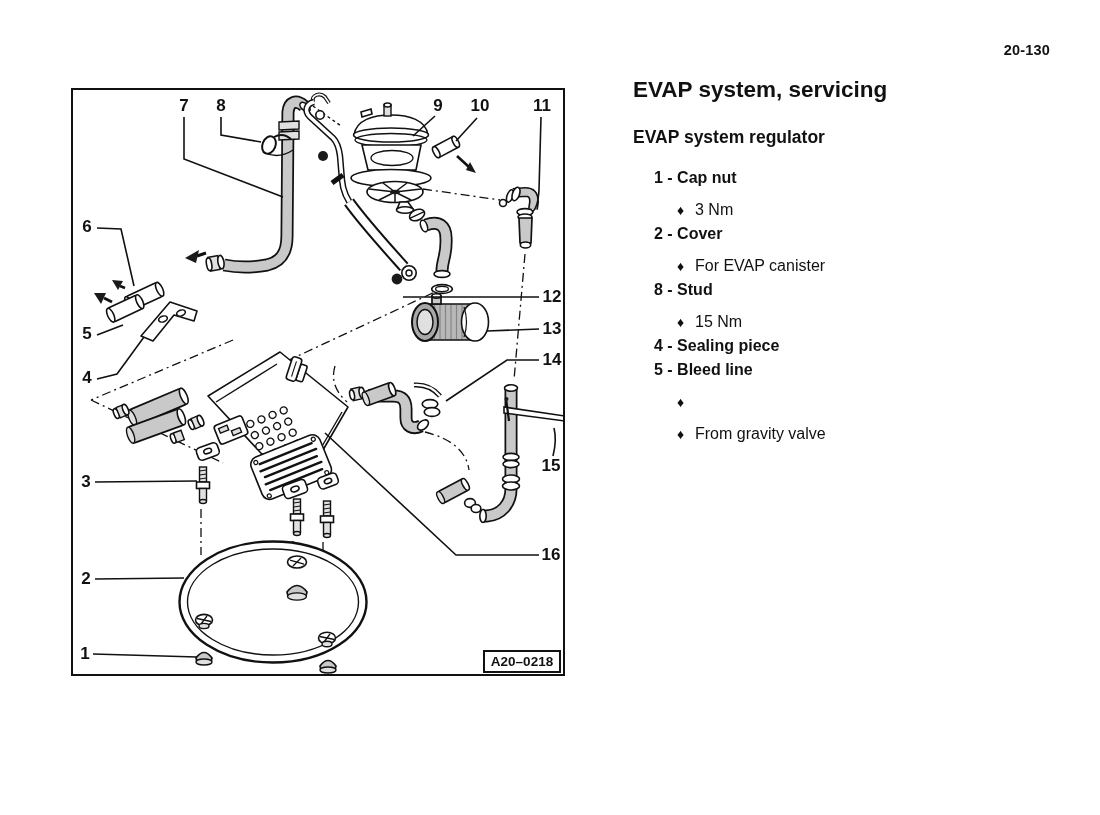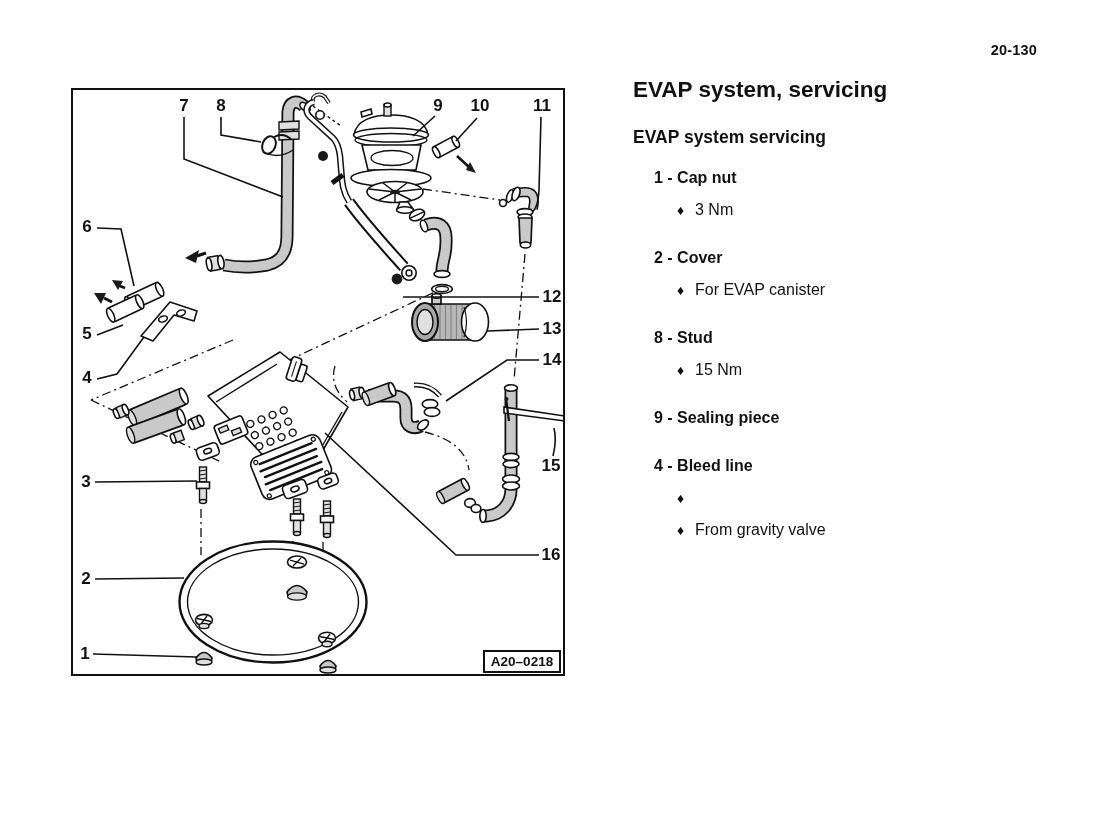--- a/index.html
+++ b/index.html
@@ -1,27 +1,27 @@
 <!DOCTYPE html>
 <html><head>
 <meta charset="utf-8">
 <style>
   html,body{margin:0;padding:0;background:#fff;}
   body{width:1100px;height:815px;position:relative;font-family:"Liberation Sans",sans-serif;color:#111;overflow:hidden;}
 
-  .page-number{position:absolute;top:42px;right:63px;font-size:14.5px;font-weight:bold;letter-spacing:.2px;}
+  .page-number{position:absolute;top:42px;right:50px;font-size:14.5px;font-weight:bold;letter-spacing:.2px;}
 
   .figure-frame{position:absolute;left:71px;top:88px;width:490px;height:584px;border:2.5px solid #111;background:#fff;}
   .figure-frame svg{display:block;}
 
   .article{position:absolute;left:633px;top:78px;width:430px;}
   .h1{font-size:22.5px;font-weight:bold;line-height:24px;}
   .h2{font-size:17.5px;font-weight:bold;line-height:20px;margin-top:25px;}
   .parts{margin-top:21px;padding-left:21px;}
-  .part-label{font-size:16px;font-weight:bold;line-height:20px;margin-top:28px;}
+  .part-label{font-size:16px;font-weight:bold;line-height:20px;margin-top:4px;}
   .parts .part:first-child .part-label{margin-top:8px;}
   .note{display:flex;font-size:16px;line-height:20px;margin-top:12px;margin-left:23px;}
   .diamond{width:18px;flex:0 0 18px;font-size:14px;}
   .note-text{max-width:322px;}
 
   
   .tube-o{fill:none;stroke:#111;stroke-width:13;stroke-linejoin:round;}
   .tube-i{fill:none;stroke:#c9c9c9;stroke-width:9.5;stroke-linejoin:round;}
   .tube-o2{fill:none;stroke:#111;stroke-width:10;stroke-linejoin:round;}
   .tube-i2{fill:none;stroke:#c9c9c9;stroke-width:6.8;stroke-linejoin:round;}
@@ -433,21 +433,21 @@
 
   <g>
     <rect x="411" y="561" width="76" height="21" fill="#fff" stroke="#111" stroke-width="2"></rect>
     <text class="tag-text" x="449" y="576">A20–0218</text>
   </g>
 </svg>
 </div>
 
 <div class="article">
   <div class="h1">EVAP system, servicing</div>
-  <div class="h2">EVAP system servicing</div>
+  <div class="h2">EVAP system regulator</div>
   <div class="parts">
 
     <div class="part">
       <div class="part-label">1 - Cap nut</div>
       <div class="note">
         <span class="diamond">♦</span>
         <span class="note-text">3 Nm</span>
       </div>
     </div>
 
@@ -461,25 +461,25 @@
 
     <div class="part">
       <div class="part-label">8 - Stud</div>
       <div class="note">
         <span class="diamond">♦</span>
         <span class="note-text">15 Nm</span>
       </div>
     </div>
 
     <div class="part">
-      <div class="part-label">9 - Sealing piece</div>
-    </div>
-
-    <div class="part">
-      <div class="part-label">4 - Bleed line</div>
+      <div class="part-label">4 - Sealing piece</div>
+    </div>
+
+    <div class="part">
+      <div class="part-label">5 - Bleed line</div>
       <div class="note">
         <span class="diamond">♦</span>
       </div>
     </div>
 
     <div class="part">
       <div class="note">
         <span class="diamond">♦</span>
         <span class="note-text">From gravity valve</span>
       </div>

